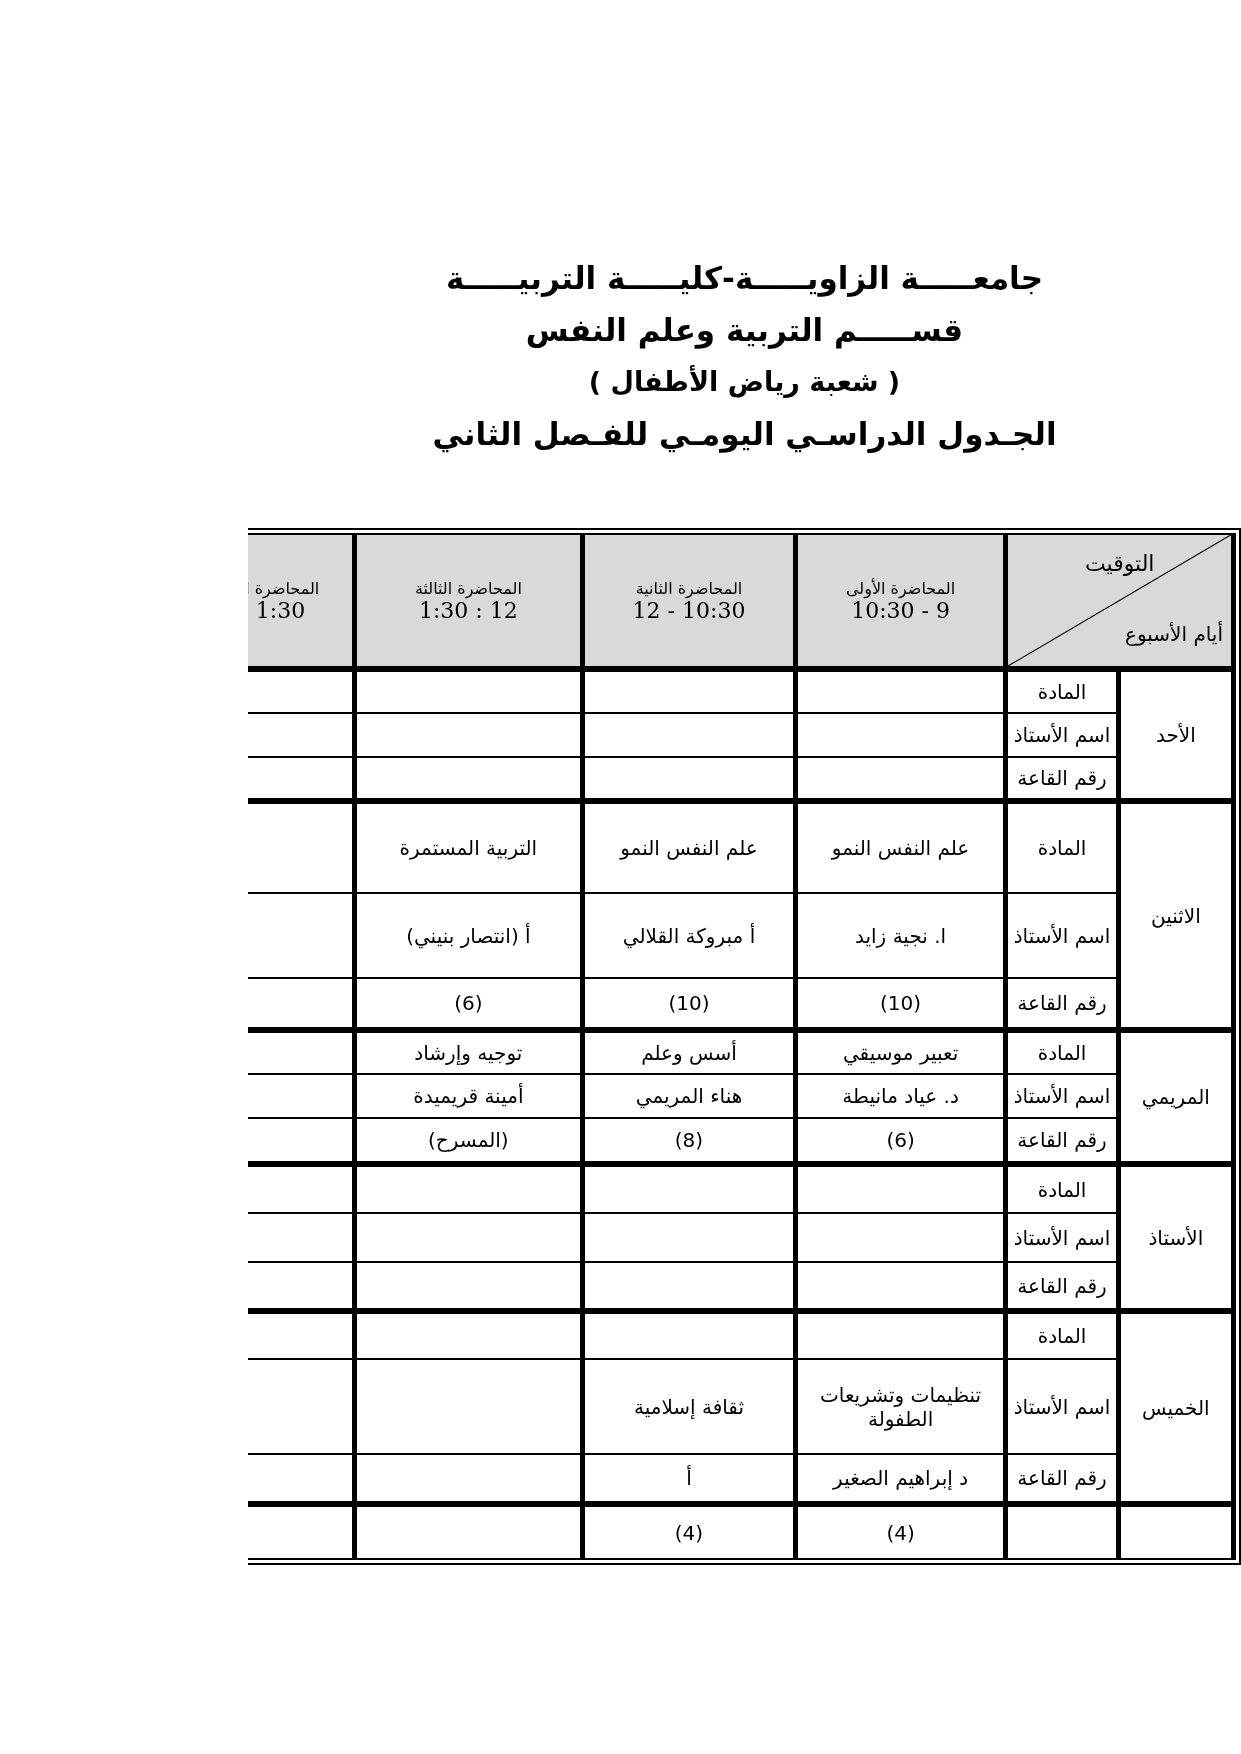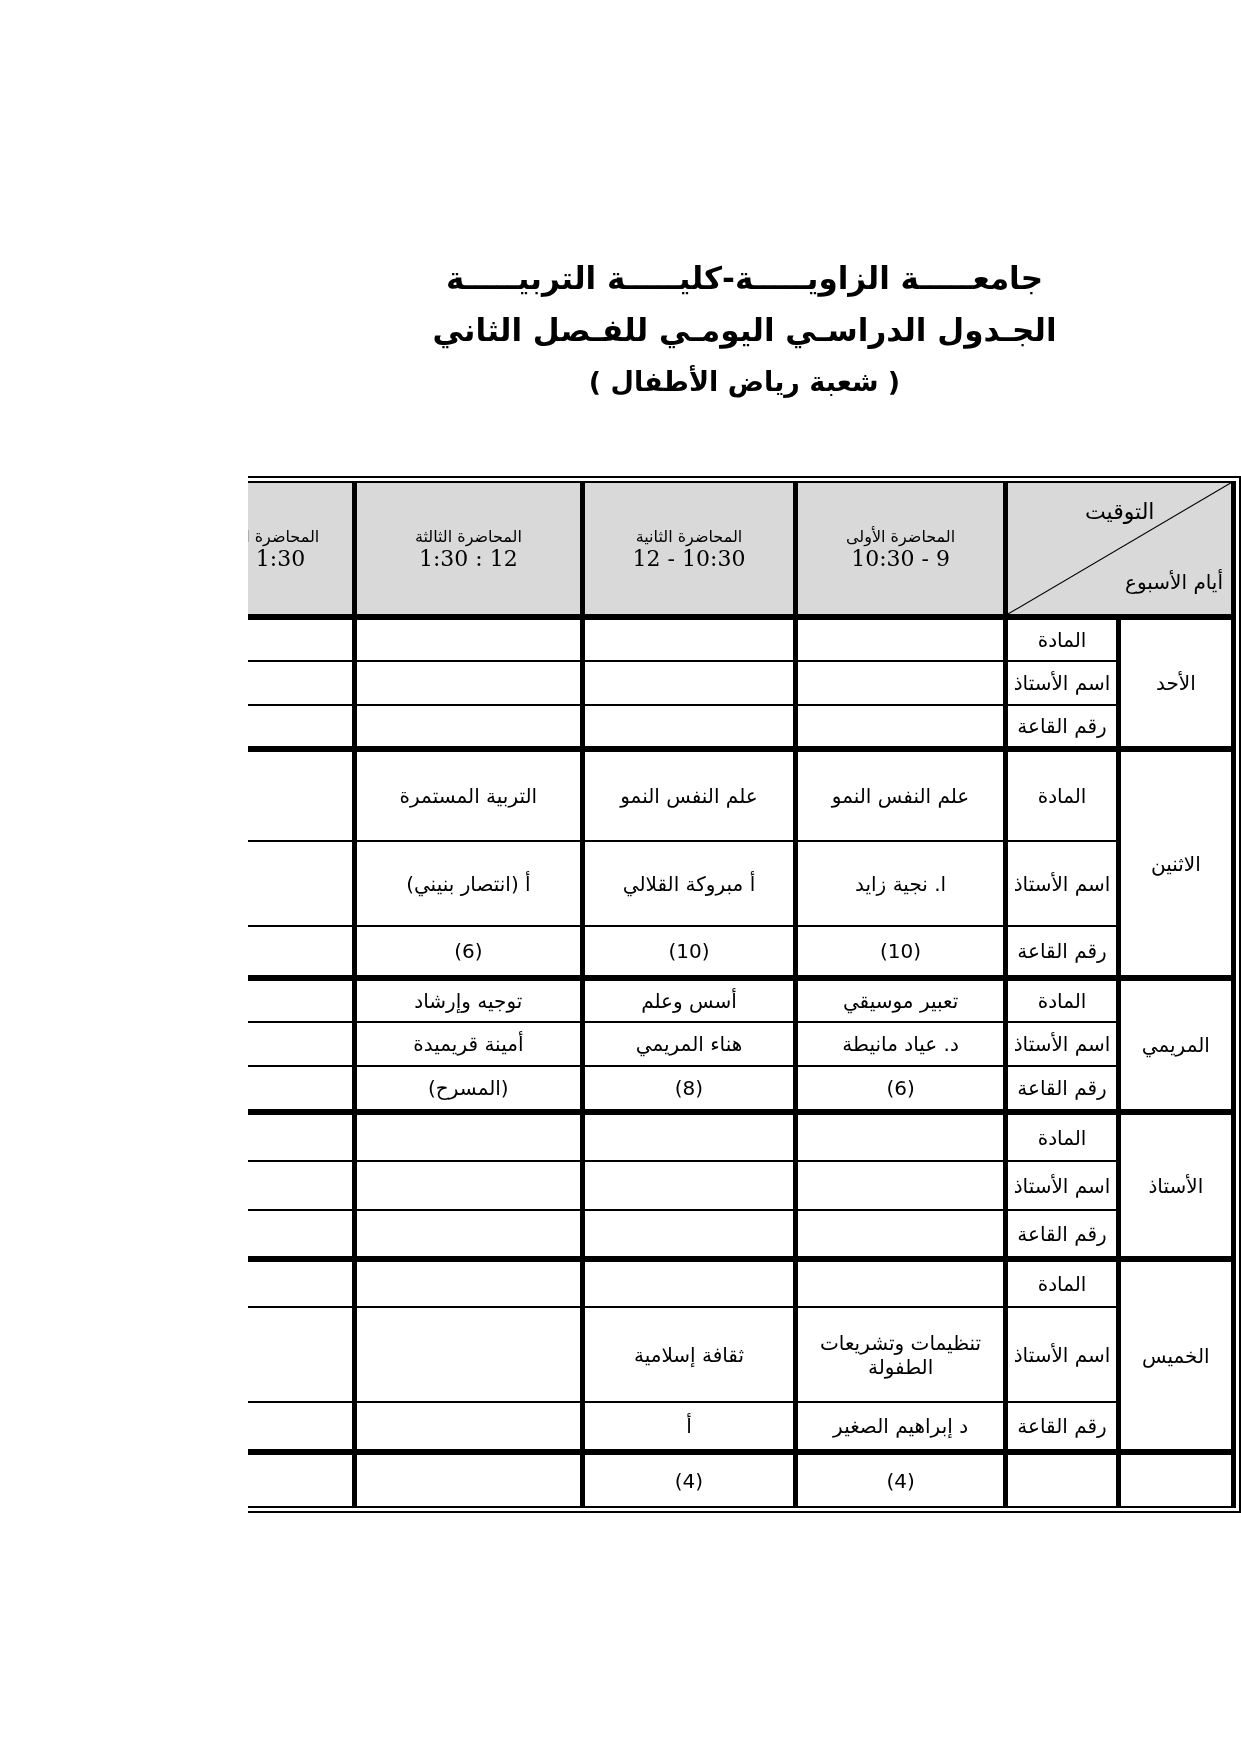--- a/index.html
+++ b/index.html
@@ -51,22 +51,23 @@
   tr.rh50{height:50px;}
   tr.rh55{height:55px;}
 </style>
 </head>
 <body>
 
 <div class="page">
 
   <div class="titles">
     <div class="title-line">جامعـــــة  الزاويـــــة-كليـــــة التربيـــــة</div>
+    <div class="title-line">قســـــم التربية وعلم النفس</div>
+    <div class="title-line small">( شعبة رياض الأطفال )</div>
     <div class="title-line">الجـدول الدراسـي اليومـي للفـصل الثاني</div>
-    <div class="title-line small">( شعبة رياض الأطفال )</div>
   </div>
 
   <div class="table-frame">
     <table class="sched">
       <colgroup>
         <col style="width:115px">
         <col style="width:112px">
         <col style="width:210px">
         <col style="width:212px">
         <col style="width:228px">

